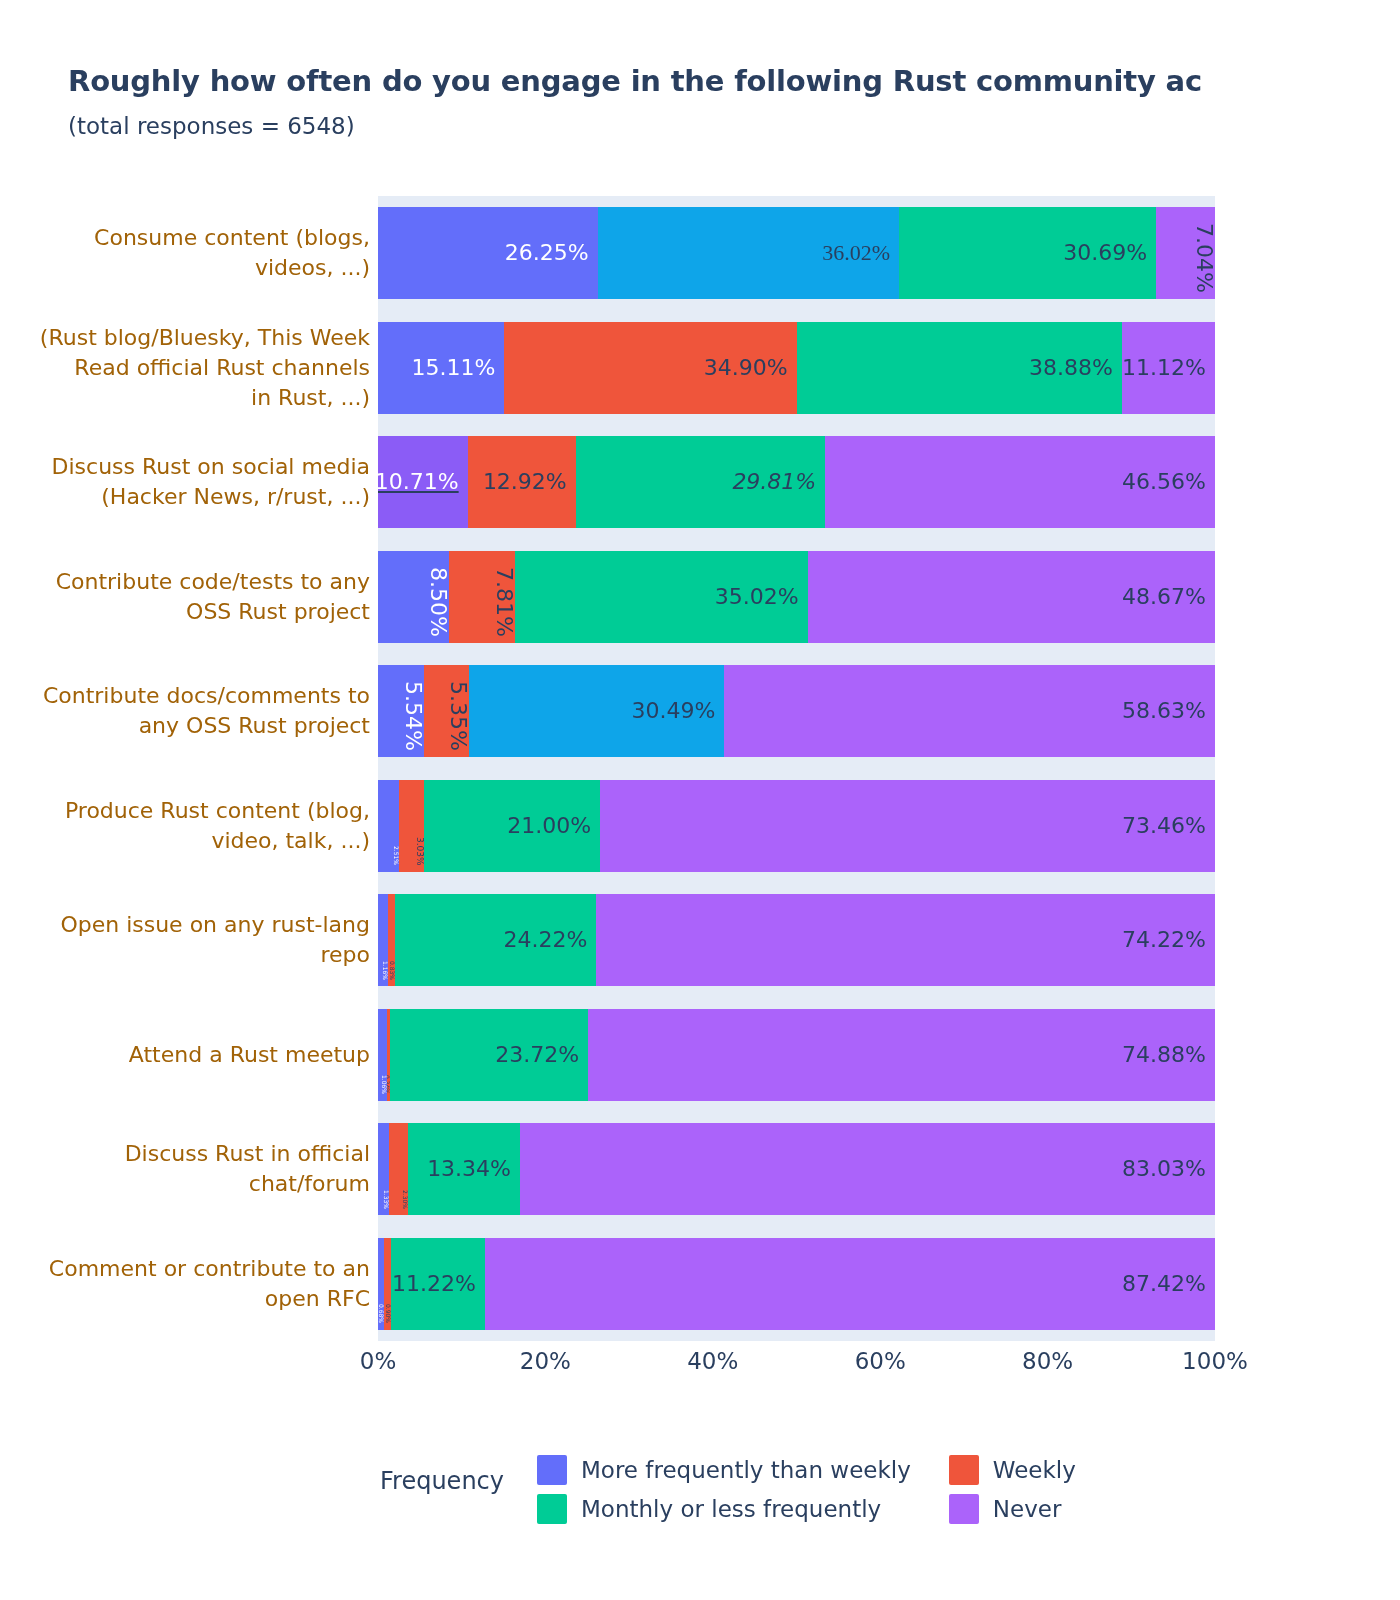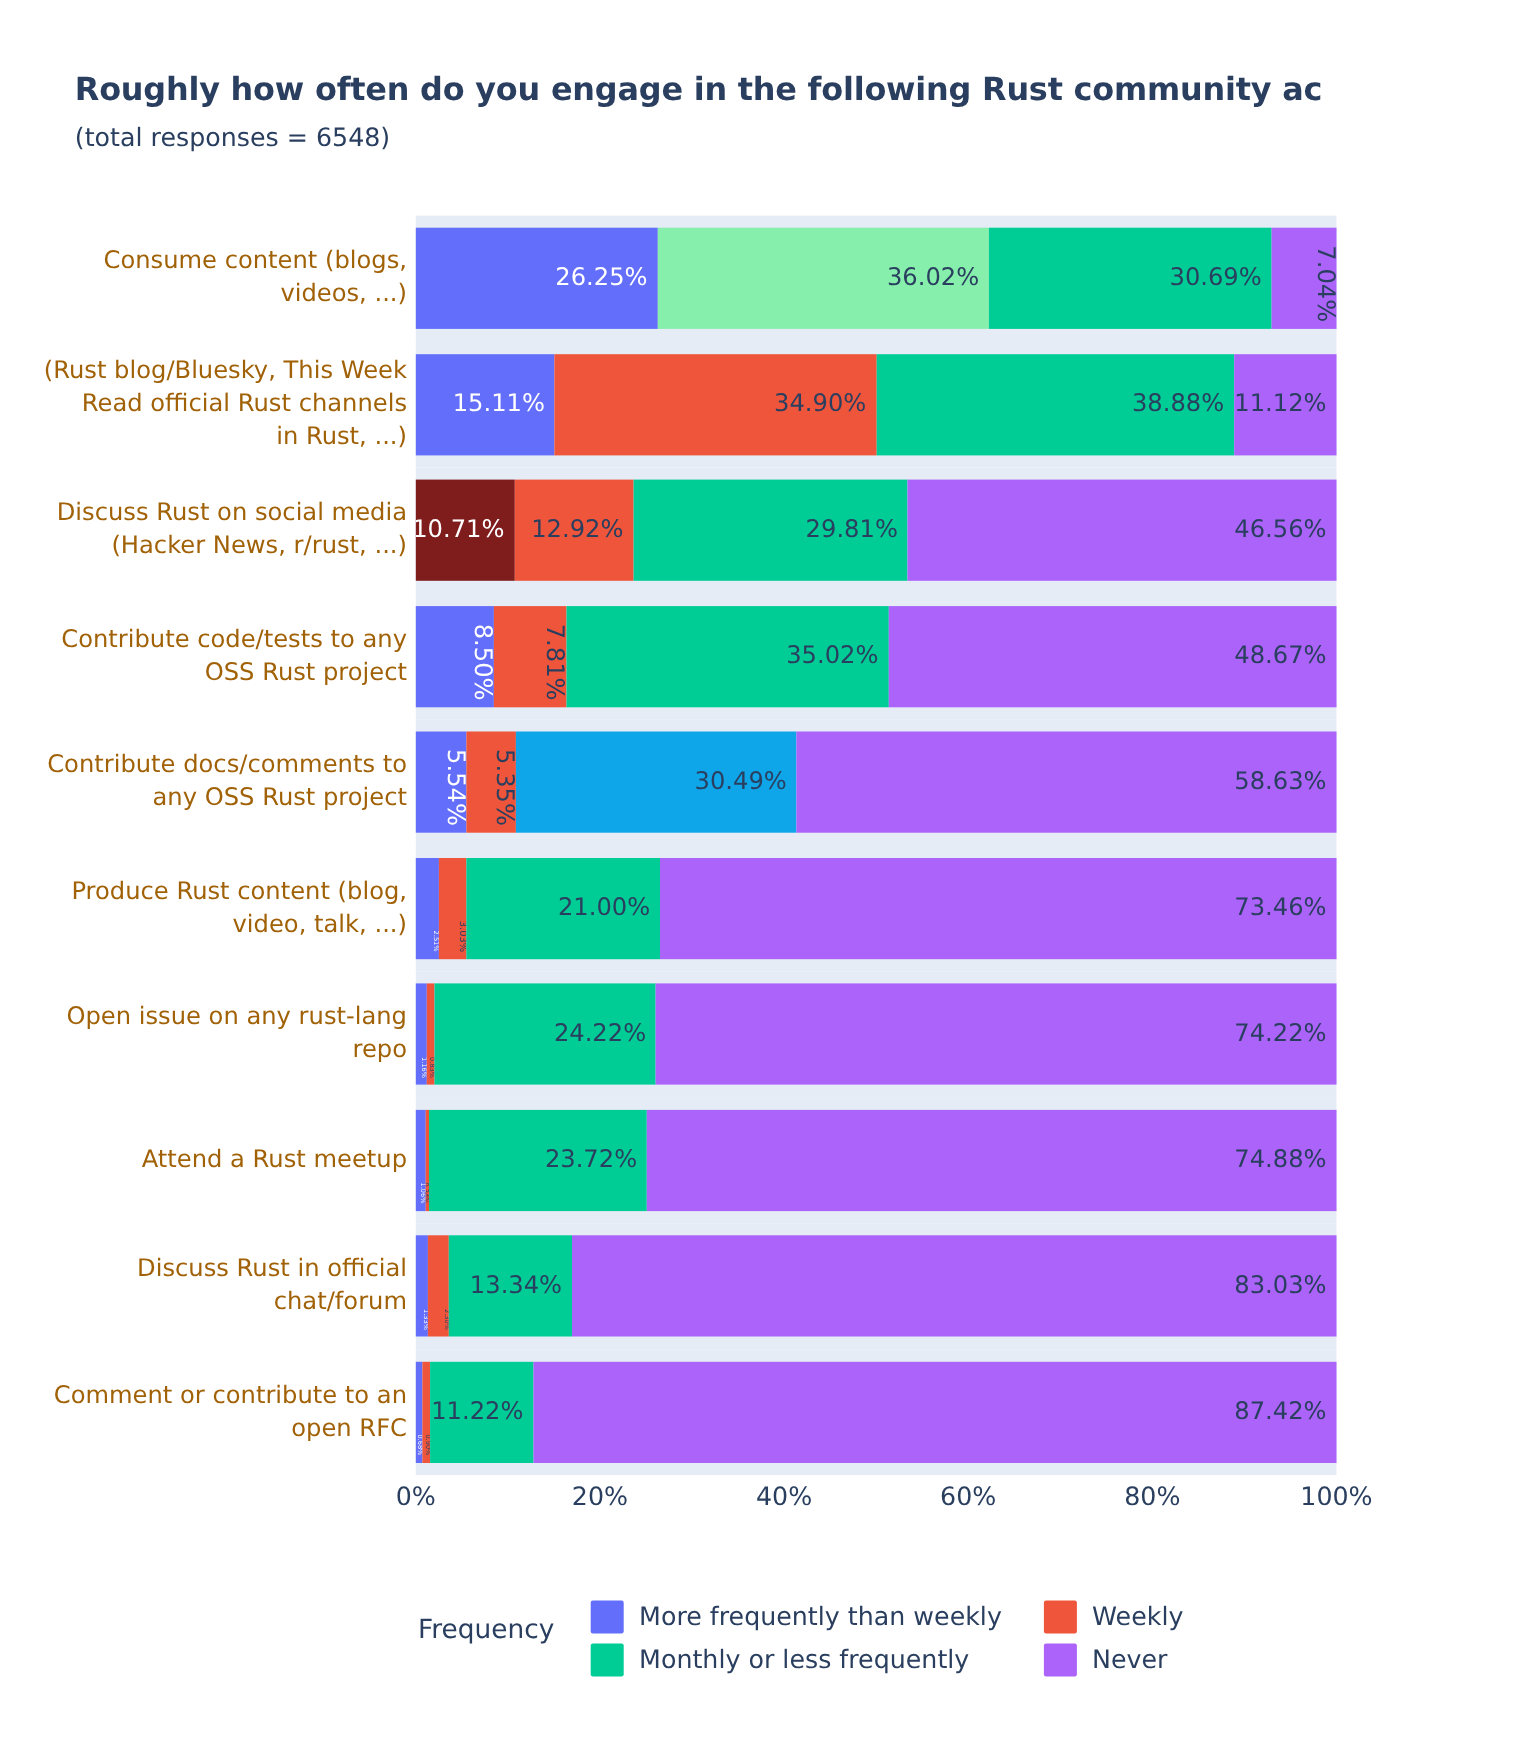--- a/index.html
+++ b/index.html
@@ -119,21 +119,21 @@
   <div class="title">Roughly how often do you engage in the following Rust community ac</div>
   <div class="subtitle">(total responses = 6548)</div>
 
   <div class="plot" id="plot">
       <div class="row" style="height: 114.5px;">
         <div class="row-band"></div>
         <div class="row-bars">
           <div class="seg" title="More frequently than weekly: 26.25%" style="width: 26.25%; background: rgb(99, 110, 250);">
             <span class="seg-label lbl-light">26.25%</span>
           </div>
-          <div class="seg" title="Weekly: 36.02%" style="width: 36.02%; background: #86efac;">
+          <div class="seg" title="Weekly: 36.02%" style="width: 36.02%; background: #0ea5e9; font-family: Liberation Serif, serif;">
             <span class="seg-label lbl-dark">36.02%</span>
           </div>
           <div class="seg" title="Monthly or less frequently: 30.69%" style="width: 30.69%; background: rgb(0, 204, 150);">
             <span class="seg-label lbl-dark">30.69%</span>
           </div>
           <div class="seg" title="Never: 7.04%" style="width: 7.04%; background: rgb(171, 99, 250);">
             <span class="seg-label rot lbl-dark">7.04%</span>
           </div>
         </div>
       </div>
@@ -150,27 +150,27 @@
             <span class="seg-label lbl-dark">38.88%</span>
           </div>
           <div class="seg" title="Never: 11.12%" style="width: 11.12%; background: rgb(171, 99, 250);">
             <span class="seg-label lbl-dark">11.12%</span>
           </div>
         </div>
       </div>
       <div class="row" style="height: 114.5px;">
         <div class="row-band"></div>
         <div class="row-bars">
-          <div class="seg" title="More frequently than weekly: 10.71%" style="width: 10.71%; background: #7f1d1d;">
+          <div class="seg" title="More frequently than weekly: 10.71%" style="width: 10.71%; background: #8b5cf6; text-decoration: underline;">
             <span class="seg-label lbl-light">10.71%</span>
           </div>
           <div class="seg" title="Weekly: 12.92%" style="width: 12.92%; background: rgb(239, 85, 59);">
             <span class="seg-label lbl-dark">12.92%</span>
           </div>
-          <div class="seg" title="Monthly or less frequently: 29.81%" style="width: 29.81%; background: rgb(0, 204, 150);">
+          <div class="seg" title="Monthly or less frequently: 29.81%" style="width: 29.81%; background: rgb(0, 204, 150); font-style: italic;">
             <span class="seg-label lbl-dark">29.81%</span>
           </div>
           <div class="seg" title="Never: 46.56%" style="width: 46.56%; background: rgb(171, 99, 250);">
             <span class="seg-label lbl-dark">46.56%</span>
           </div>
         </div>
       </div>
       <div class="row" style="height: 114.5px;">
         <div class="row-band"></div>
         <div class="row-bars">

